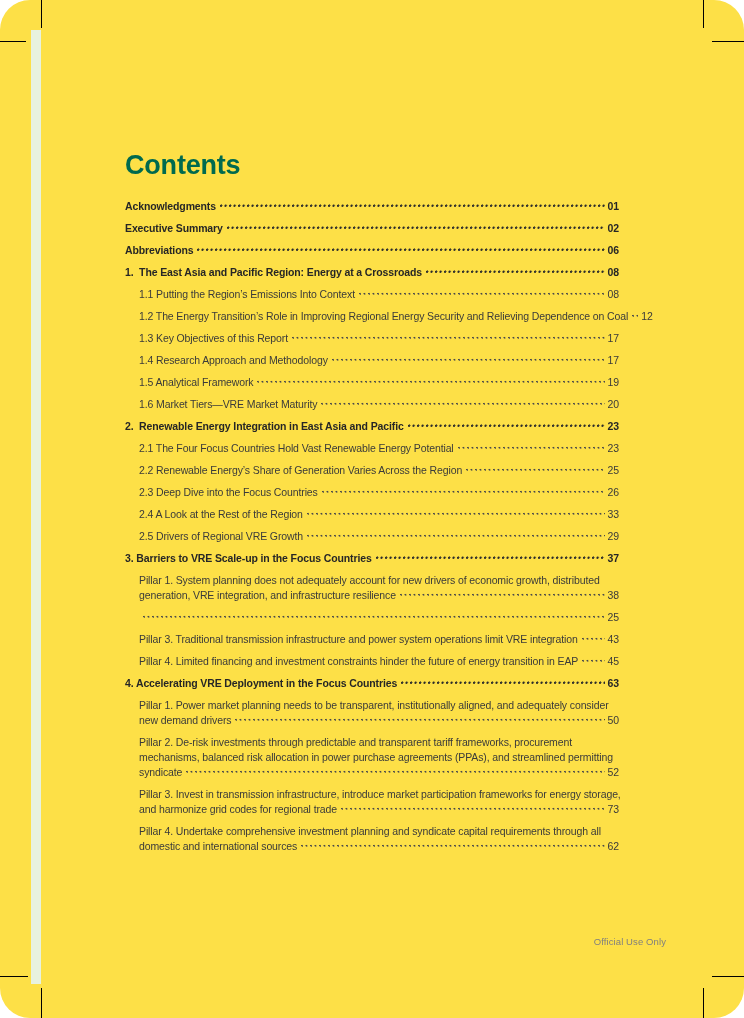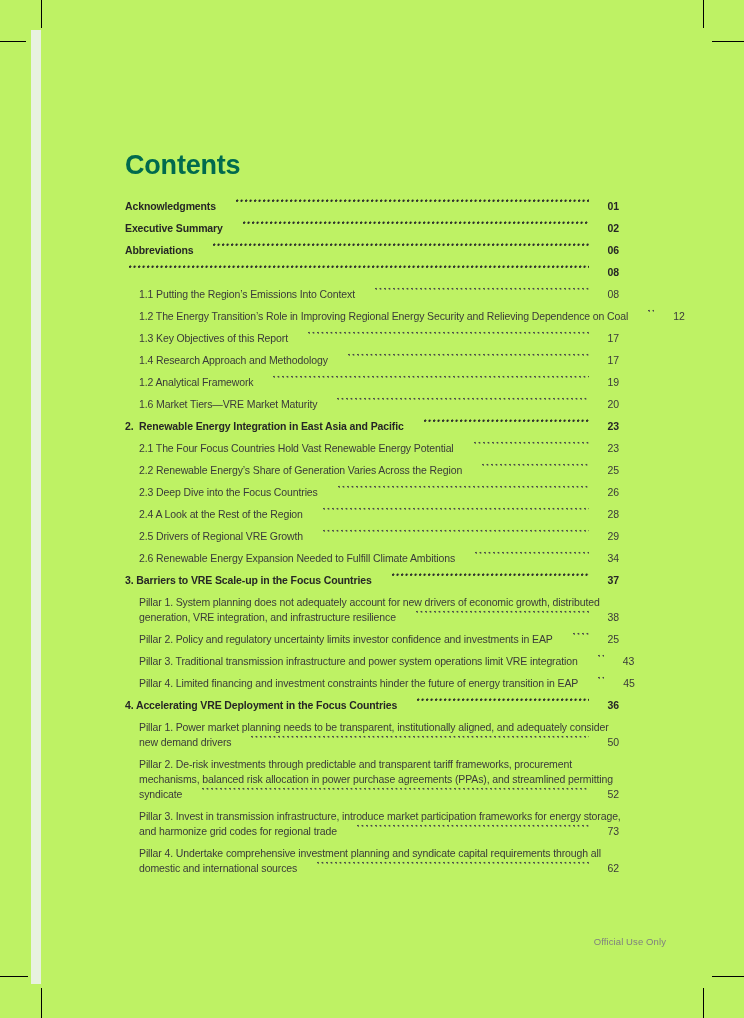--- a/index.html
+++ b/index.html
@@ -1,18 +1,18 @@
 <!DOCTYPE html>
 <html><head>
 <meta charset="utf-8">
 <style>
   html,body{margin:0;padding:0;background:#ffffff;}
   body{width:744px;height:1018px;position:relative;overflow:hidden;
        font-family:"Liberation Sans","DejaVu Sans",sans-serif;}
-  .sheet{position:absolute;inset:0;background:#bef264;}
+  .sheet{position:absolute;inset:0;background:#fde047;border-radius:30px;}
 
   
   .crop{position:absolute;background:var(--crop,#000);}
   .cm-tl-v{left:41px;top:0;width:1px;height:28px;}
   .cm-tl-h{left:0;top:41px;width:26px;height:1px;}
   .cm-tr-v{left:703px;top:0;width:1px;height:28px;}
   .cm-tr-h{left:712px;top:41px;width:32px;height:1px;}
   .cm-bl-v{left:41px;top:988px;width:1px;height:30px;}
   .cm-bl-h{left:0;top:976px;width:28px;height:1px;}
   .cm-br-v{left:703px;top:988px;width:1px;height:30px;}
@@ -25,21 +25,21 @@
   .title{position:absolute;left:125px;top:150px;margin:0;
          font-size:27px;font-weight:bold;letter-spacing:-0.2px;
          color:var(--accent,#006A4E);}
 
   .toc{position:absolute;left:125px;top:199px;width:494px;
        font-size:10.5px;letter-spacing:-0.12px;color:var(--text,#3A3A3A);}
   .entry{margin:0 0 7px 0;line-height:15px;}
   .entry.sub{padding-left:14px;}
   .entry.bold{font-weight:bold;color:var(--textBold,#262626);}
   .line{white-space:nowrap;}
-  .lastline{display:flex;align-items:flex-start;gap:16px;}
+  .lastline{display:flex;align-items:center;}
   .txt{white-space:nowrap;flex:0 0 auto;}
   .leader{flex:1 1 6px;min-width:6px;height:3px;margin:0 3px 3px 4px;
           background-image:radial-gradient(circle at 1.1px 1.6px,var(--dot,#4A4A4A) 0.9px,transparent 1.15px);
           background-size:4.5px 3px;background-repeat:repeat-x;}
   .entry.bold .leader{--dot:#2B2B2B;
           background-image:radial-gradient(circle at 1.1px 1.6px,var(--dot) 1.05px,transparent 1.3px);}
   .pg{flex:0 0 auto;white-space:nowrap;}
 
   .footer{position:absolute;right:78px;top:936px;font-size:9.5px;
           letter-spacing:0.1px;color:var(--footer,#7F7F7F);margin-left:23px;}
@@ -78,20 +78,21 @@
       </div>
       <div class="entry bold">
         <div class="lastline">
           <span class="txt">Abbreviations</span>
           <span class="leader"></span>
           <span class="pg">06</span>
         </div>
       </div>
       <div class="entry bold">
         <div class="lastline">
+          <span class="txt">1.&nbsp; The East Asia and Pacific Region: Energy at a Crossroads</span>
           <span class="leader"></span>
           <span class="pg">08</span>
         </div>
       </div>
       <div class="entry sub">
         <div class="lastline">
           <span class="txt">1.1 Putting the Region’s Emissions Into Context</span>
           <span class="leader"></span>
           <span class="pg">08</span>
         </div>
@@ -112,21 +113,21 @@
       </div>
       <div class="entry sub">
         <div class="lastline">
           <span class="txt">1.4 Research Approach and Methodology</span>
           <span class="leader"></span>
           <span class="pg">17</span>
         </div>
       </div>
       <div class="entry sub">
         <div class="lastline">
-          <span class="txt">1.2 Analytical Framework</span>
+          <span class="txt">1.5 Analytical Framework</span>
           <span class="leader"></span>
           <span class="pg">19</span>
         </div>
       </div>
       <div class="entry sub">
         <div class="lastline">
           <span class="txt">1.6 Market Tiers—VRE Market Maturity</span>
           <span class="leader"></span>
           <span class="pg">20</span>
         </div>
@@ -156,55 +157,47 @@
         <div class="lastline">
           <span class="txt">2.3 Deep Dive into the Focus Countries</span>
           <span class="leader"></span>
           <span class="pg">26</span>
         </div>
       </div>
       <div class="entry sub">
         <div class="lastline">
           <span class="txt">2.4 A Look at the Rest of the Region</span>
           <span class="leader"></span>
-          <span class="pg">28</span>
+          <span class="pg">33</span>
         </div>
       </div>
       <div class="entry sub">
         <div class="lastline">
           <span class="txt">2.5 Drivers of Regional VRE Growth</span>
           <span class="leader"></span>
           <span class="pg">29</span>
         </div>
       </div>
-      <div class="entry sub">
-        <div class="lastline">
-          <span class="txt">2.6 Renewable Energy Expansion Needed to Fulfill Climate Ambitions</span>
-          <span class="leader"></span>
-          <span class="pg">34</span>
-        </div>
-      </div>
       <div class="entry bold">
         <div class="lastline">
           <span class="txt">3. Barriers to VRE Scale-up in the Focus Countries</span>
           <span class="leader"></span>
           <span class="pg">37</span>
         </div>
       </div>
       <div class="entry sub">
         <div class="line">Pillar 1. System planning does not adequately account for new drivers of economic growth, distributed</div>
         <div class="lastline">
           <span class="txt">generation, VRE integration, and infrastructure resilience</span>
           <span class="leader"></span>
           <span class="pg">38</span>
         </div>
       </div>
       <div class="entry sub">
         <div class="lastline">
-          <span class="txt">Pillar 2. Policy and regulatory uncertainty limits investor confidence and investments in EAP</span>
           <span class="leader"></span>
           <span class="pg">25</span>
         </div>
       </div>
       <div class="entry sub">
         <div class="lastline">
           <span class="txt">Pillar 3. Traditional transmission infrastructure and power system operations limit VRE integration</span>
           <span class="leader"></span>
           <span class="pg">43</span>
         </div>
@@ -213,21 +206,21 @@
         <div class="lastline">
           <span class="txt">Pillar 4. Limited financing and investment constraints hinder the future of energy transition in EAP</span>
           <span class="leader"></span>
           <span class="pg">45</span>
         </div>
       </div>
       <div class="entry bold">
         <div class="lastline">
           <span class="txt">4. Accelerating VRE Deployment in the Focus Countries</span>
           <span class="leader"></span>
-          <span class="pg">36</span>
+          <span class="pg">63</span>
         </div>
       </div>
       <div class="entry sub">
         <div class="line">Pillar 1. Power market planning needs to be transparent, institutionally aligned, and adequately consider</div>
         <div class="lastline">
           <span class="txt">new demand drivers</span>
           <span class="leader"></span>
           <span class="pg">50</span>
         </div>
       </div>

